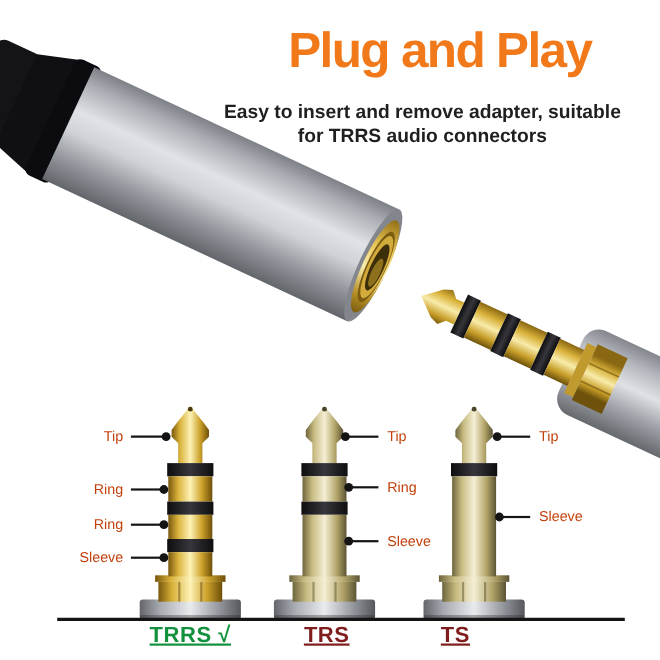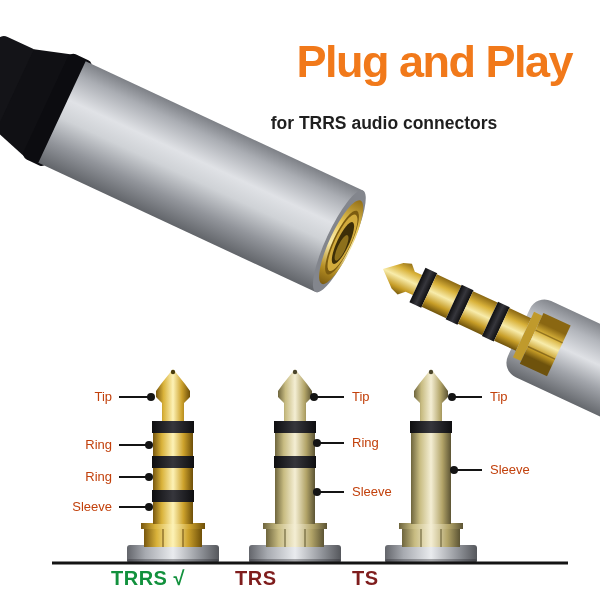--- a/index.html
+++ b/index.html
@@ -2,36 +2,36 @@
 <html><head>
 <meta charset="utf-8">
 <style>
   html,body{margin:0;padding:0;background:#fff;}
   .stage{
     position:relative;width:600px;height:600px;background:#ffffff;overflow:hidden;
     font-family:"Liberation Sans", sans-serif;
   }
   .stage svg.art{position:absolute;left:0;top:0;}
   .title{
-    position:absolute;left:262px;top:36px;width:310px;text-align:right;
+    position:absolute;left:262px;top:20px;width:310px;text-align:left;
     font-size:45px;font-weight:bold;letter-spacing:-1.5px;color:#F1791A;
     white-space:nowrap;
   }
   .subtitle{
     position:absolute;left:188px;top:90px;width:392px;text-align:center;
     font-size:17.5px;font-weight:bold;color:#1f1f1f;line-height:22px;
   }
   .pin{
     position:absolute;height:22px;line-height:22px;font-size:13px;color:#c2410c;
     white-space:nowrap;
   }
   .pin.left{width:80px;text-align:right;left:32px;}
   .cap{
-    position:absolute;top:567px;width:124px;text-align:left;
-    font-size:20px;font-weight:bold;letter-spacing:0.5px;white-space:nowrap;
+    position:absolute;top:567px;width:124px;text-align:center;
+    font-size:20px;font-weight:bold;letter-spacing:0.5px;white-space:nowrap;text-decoration:underline;
   }
   .cap.green{color:#12913D;}
   .cap.red{color:#7f1d1d;}
 </style>
 </head>
 <body>
 
 <div class="stage">
 
   <svg class="art" width="600" height="600" viewBox="0 0 600 600">
@@ -210,21 +210,21 @@
 
       <line x1="482" y1="397" x2="455" y2="397"></line>
         <circle cx="452" cy="397" r="4" stroke="none" fill="#141414"></circle>
       <line x1="482" y1="470" x2="457" y2="470"></line>
         <circle cx="454" cy="470" r="4" stroke="none" fill="#141414"></circle>
     </g>
   </svg>
 
   <div class="title">Plug and Play</div>
   <div class="subtitle">
-    <br>
+    <span>Easy to insert and remove adapter, suitable</span><br>
     <span>for TRRS audio connectors</span>
   </div>
 
   <div class="pin left" style="top:386px;">Tip</div>
   <div class="pin left" style="top:434px;">Ring</div>
   <div class="pin left" style="top:466px;">Ring</div>
   <div class="pin left" style="top:496px;">Sleeve</div>
 
   <div class="pin" style="left:352px;top:386px;">Tip</div>
   <div class="pin" style="left:352px;top:432px;">Ring</div>

